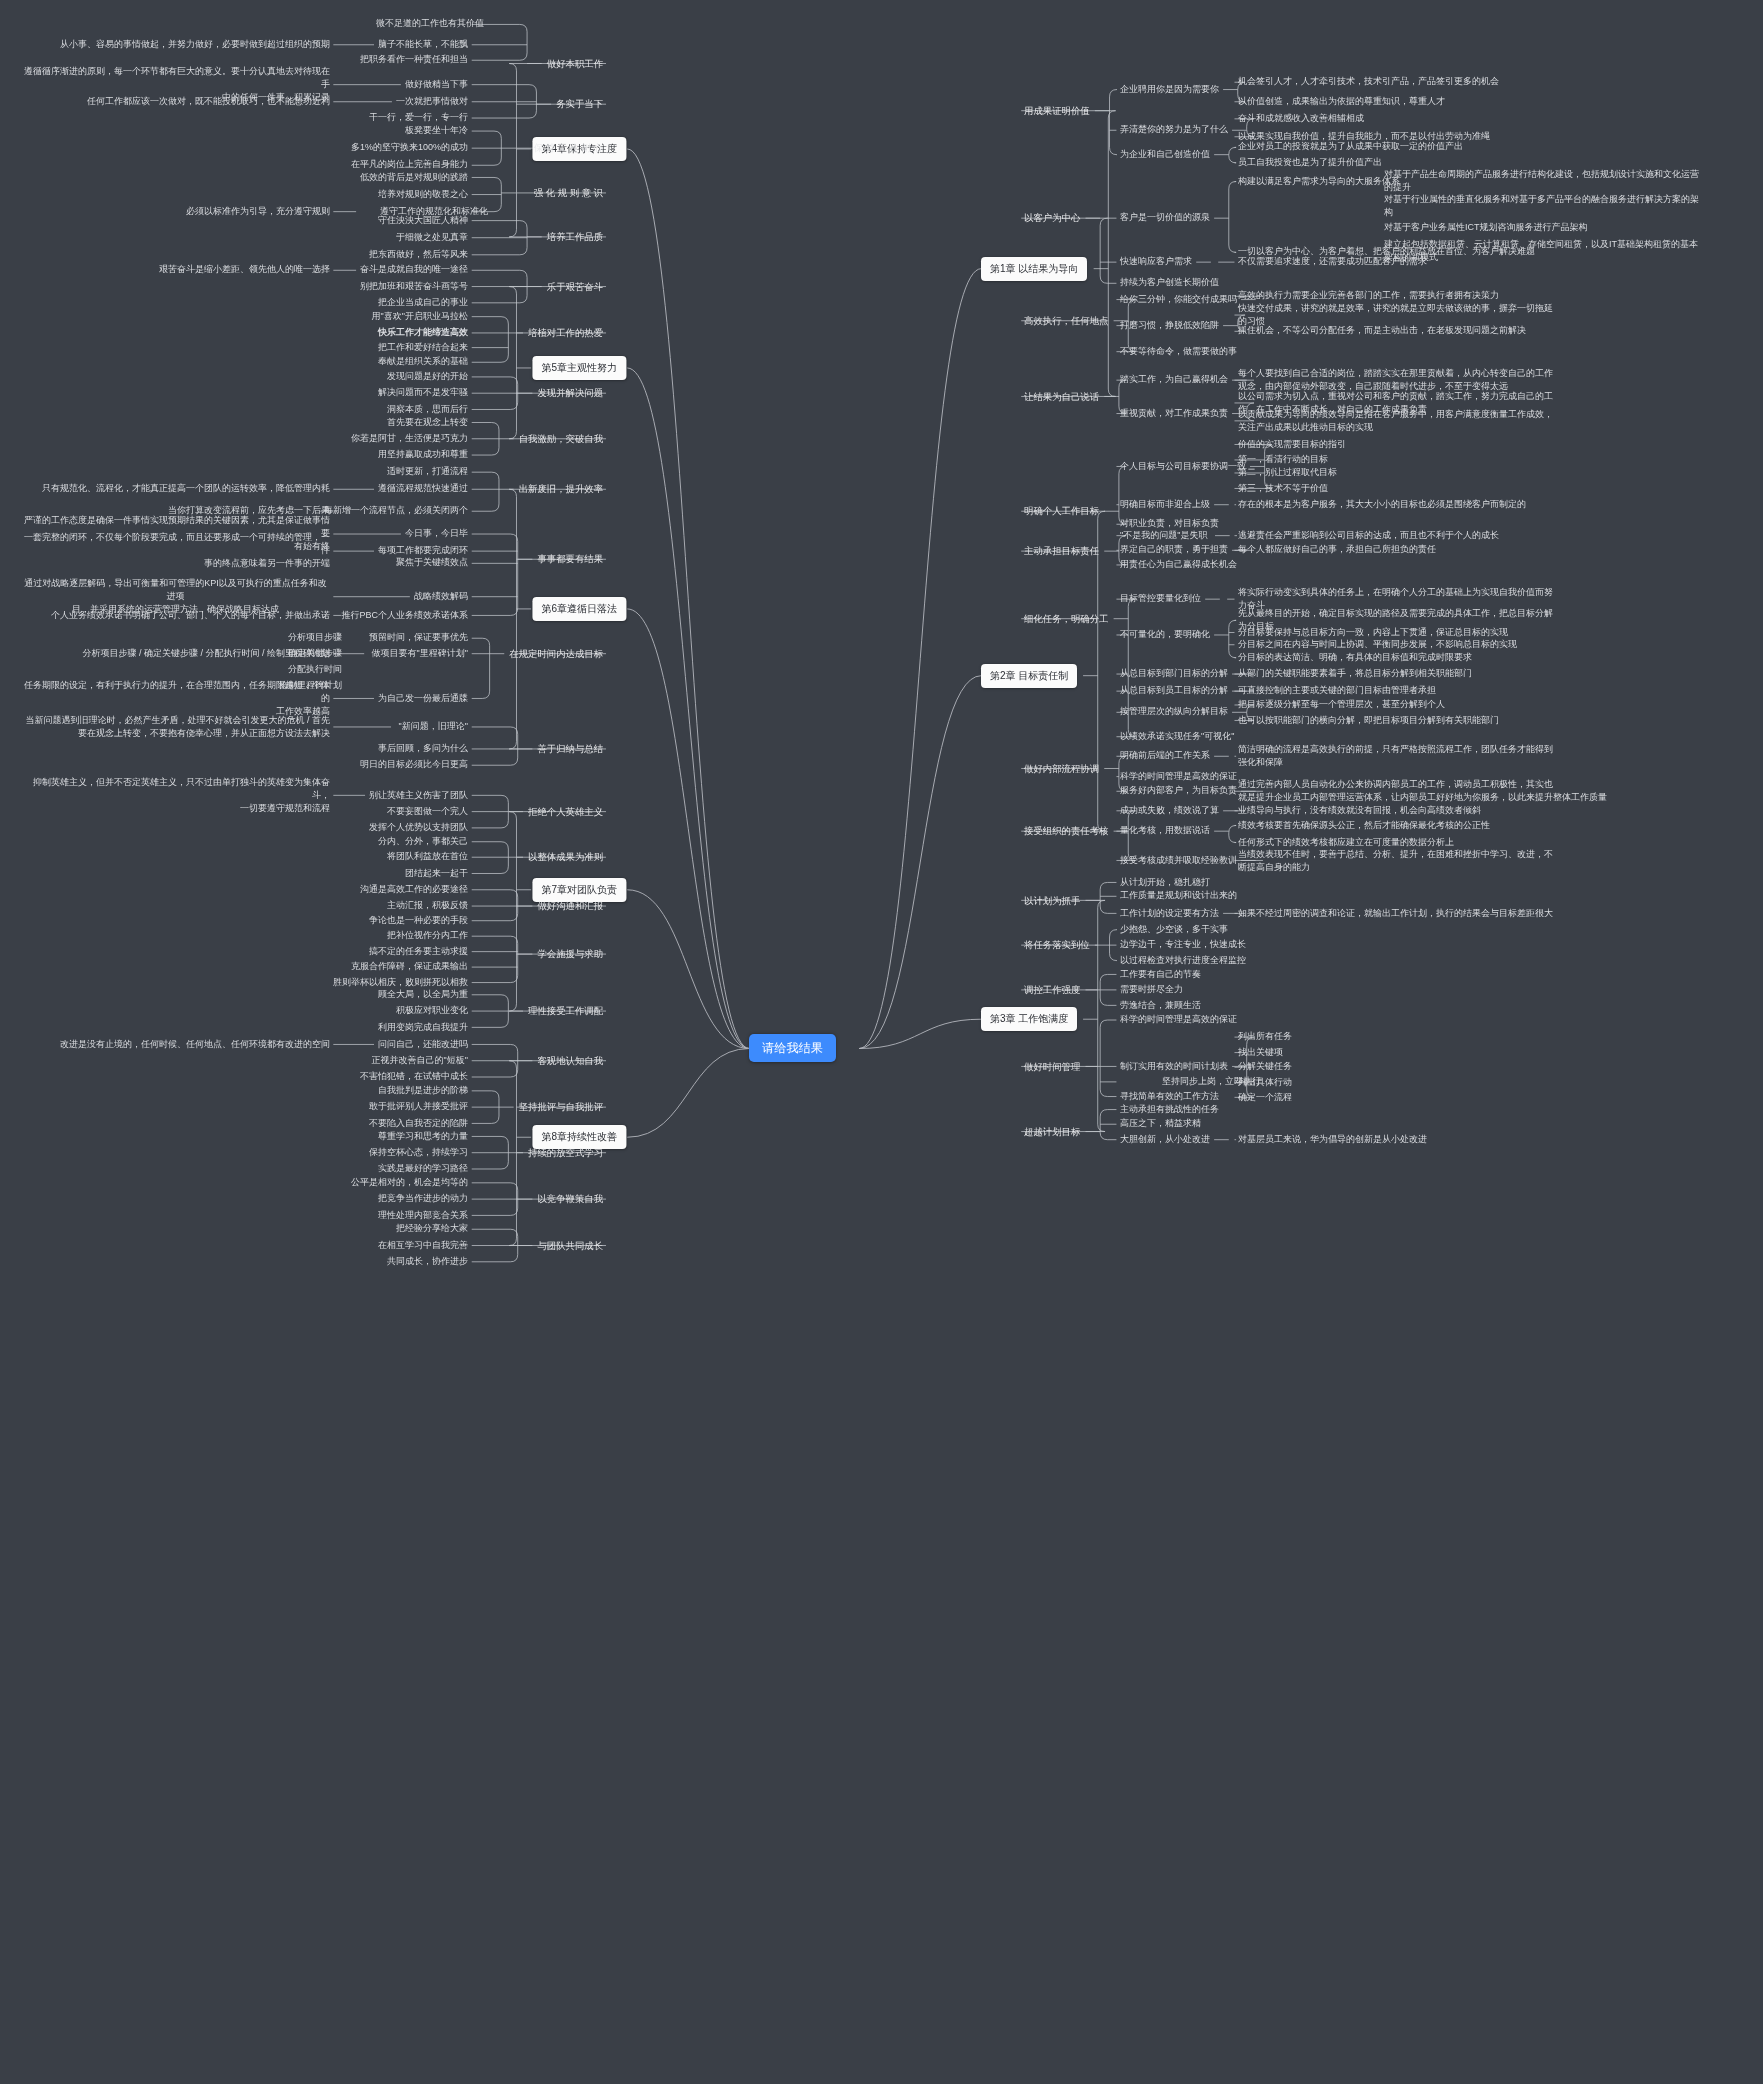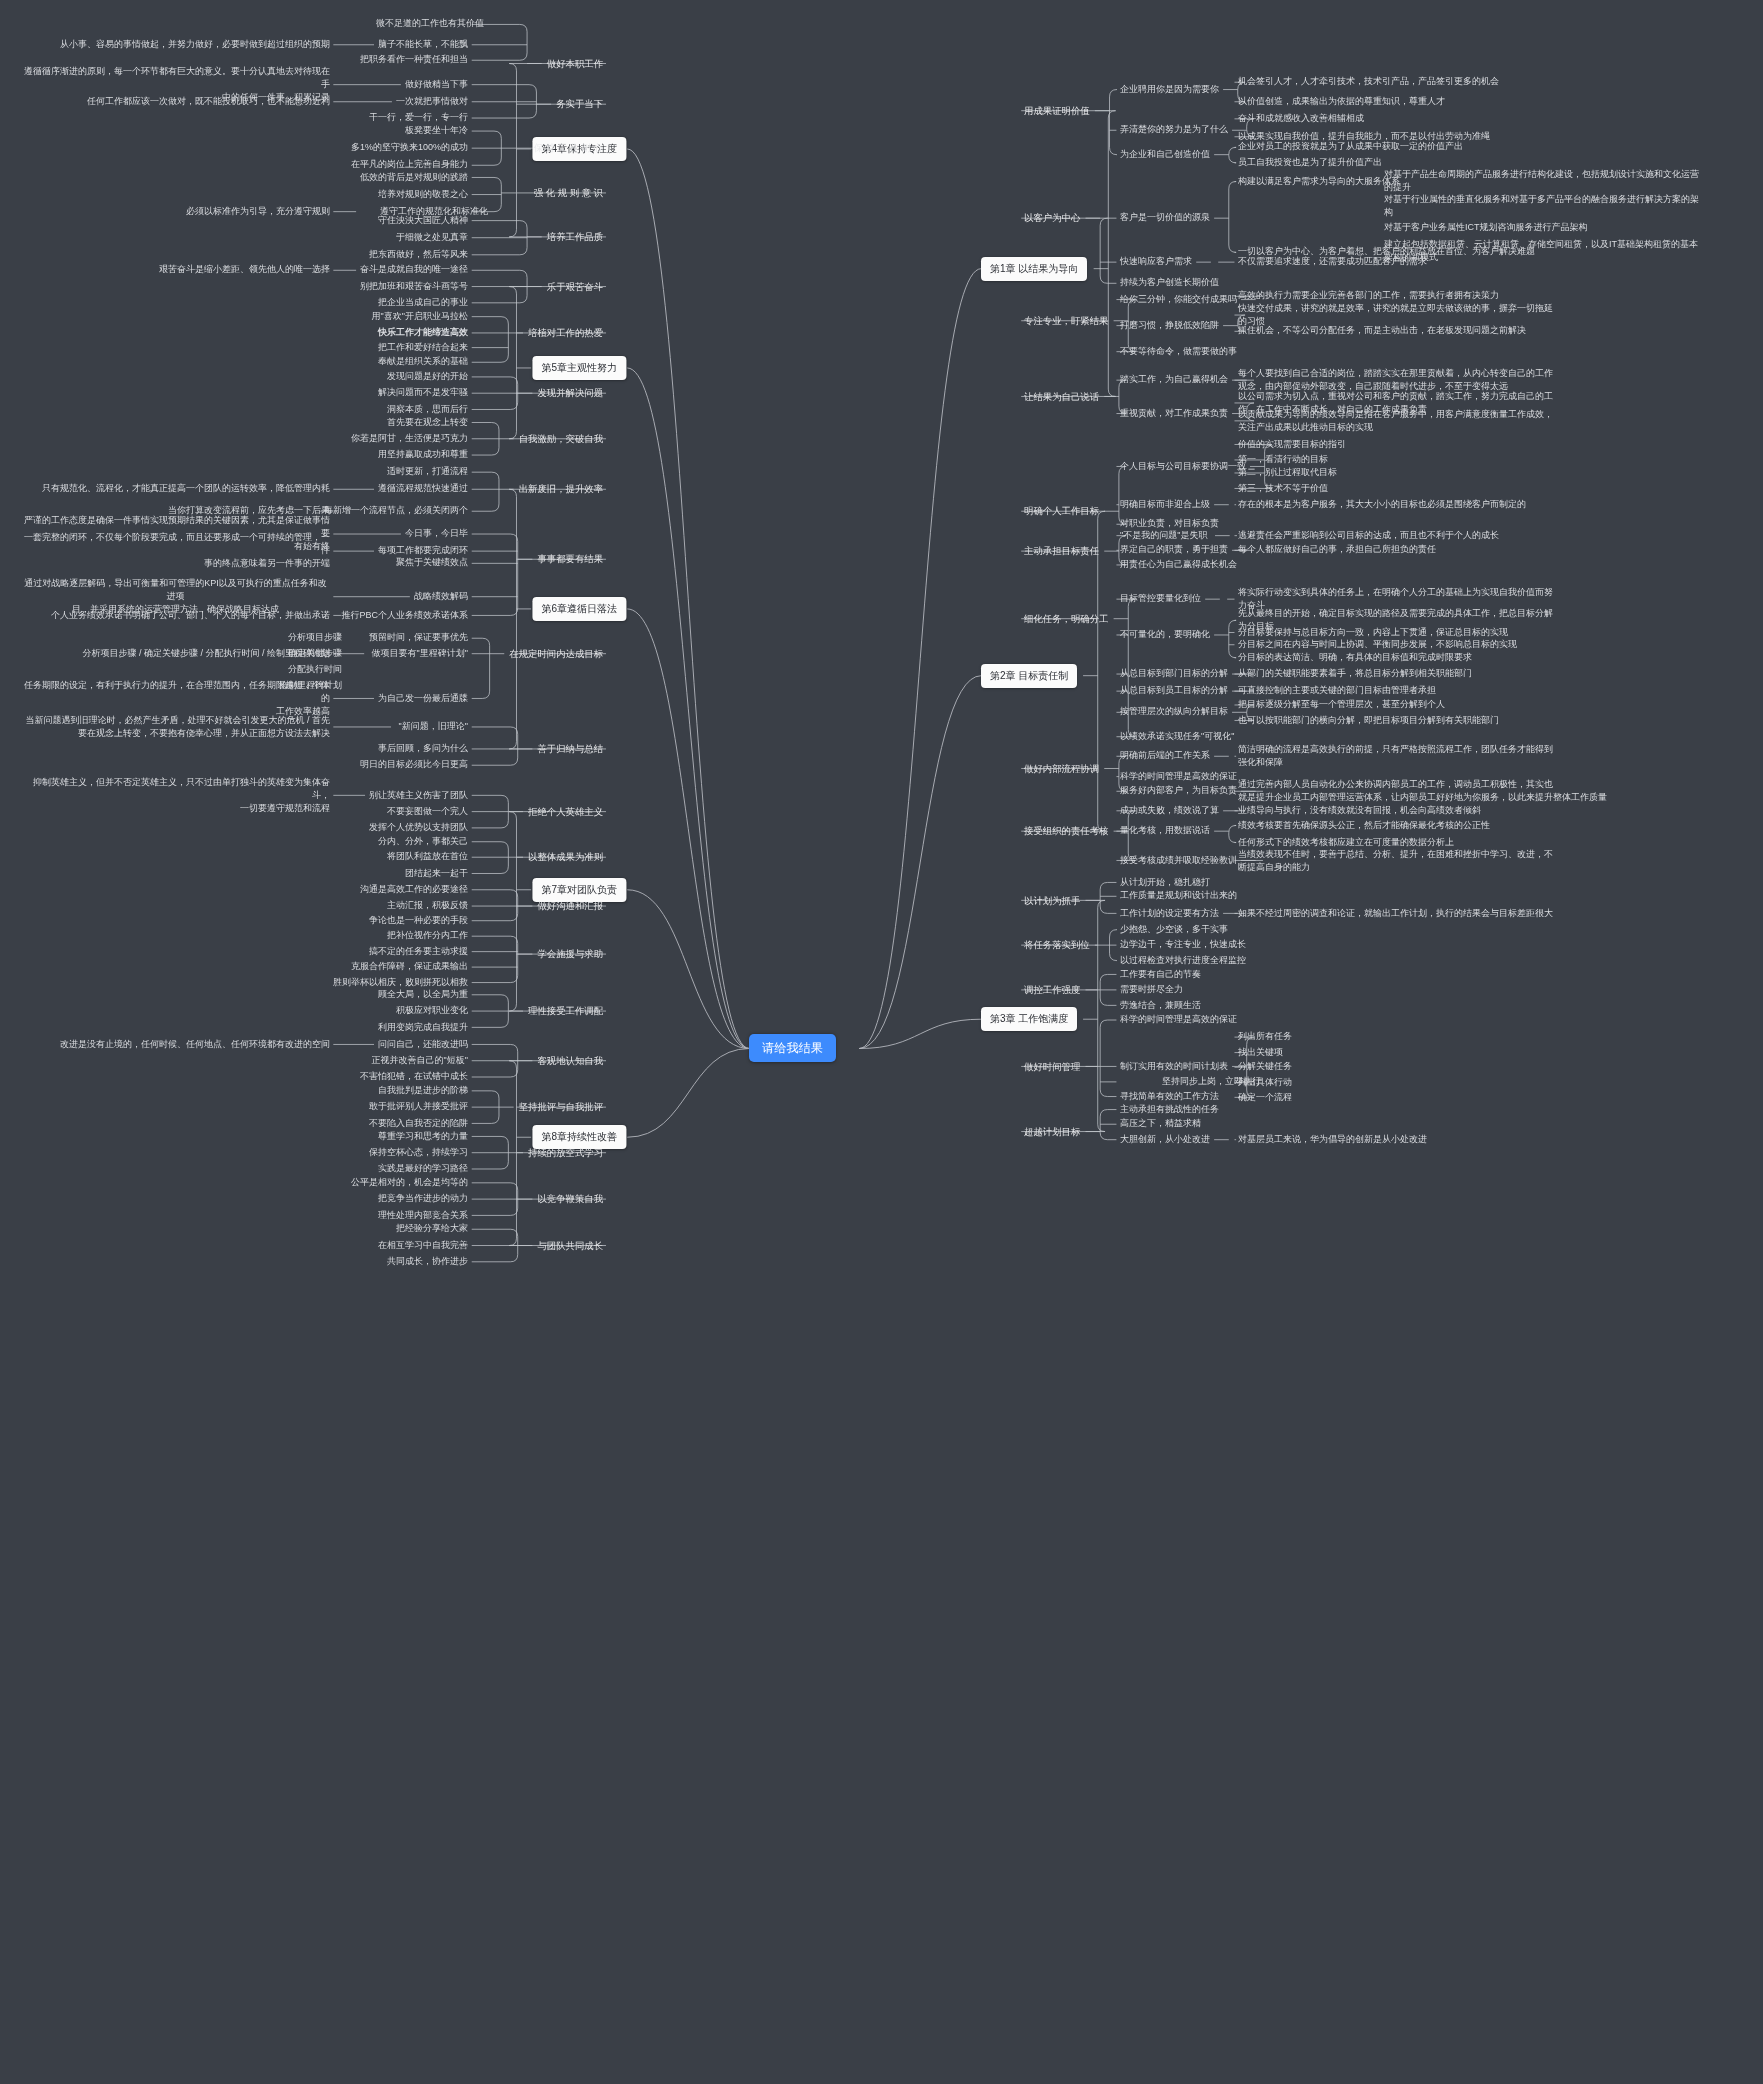--- a/index.html
+++ b/index.html
@@ -512,21 +512,21 @@
     <div class="node l4" style="left: 1120px; top: 155px; transform: translate(0px, -50%);">为企业和自己创造价值</div>
     <div class="node l5" style="left: 1238px; top: 147px; transform: translate(0px, -50%); max-width: 505px;">企业对员工的投资就是为了从成果中获取一定的价值产出</div>
     <div class="node l5" style="left: 1238px; top: 163px; transform: translate(0px, -50%); max-width: 505px;">员工自我投资也是为了提升价值产出</div>
     <div class="node l3" style="left: 1024px; top: 218px; transform: translate(0px, -50%);">以客户为中心</div>
     <div class="node l4" style="left: 1120px; top: 218px; transform: translate(0px, -50%);">客户是一切价值的源泉</div>
     <div class="node l5" style="left: 1238px; top: 182px; transform: translate(0px, -50%); max-width: 505px;">构建以满足客户需求为导向的大服务体系</div>
     <div class="node l5" style="left: 1238px; top: 252px; transform: translate(0px, -50%); max-width: 505px;">一切以客户为中心、为客户着想、把客户的利益放在首位、为客户解决难题</div>
     <div class="node l4" style="left: 1120px; top: 262px; transform: translate(0px, -50%);">快速响应客户需求</div>
     <div class="node l5" style="left: 1238px; top: 262px; transform: translate(0px, -50%); max-width: 505px;">不仅需要追求速度，还需要成功匹配客户的需求</div>
     <div class="node l4" style="left: 1120px; top: 283px; transform: translate(0px, -50%);">持续为客户创造长期价值</div>
-    <div class="node l3" style="left: 1024px; top: 321px; transform: translate(0px, -50%);">专注专业，盯紧结果</div>
+    <div class="node l3" style="left: 1024px; top: 321px; transform: translate(0px, -50%);">高效执行，任何地点</div>
     <div class="node l4" style="left: 1120px; top: 300px; transform: translate(0px, -50%);">给你三分钟，你能交付成果吗</div>
     <div class="node l5" style="left: 1238px; top: 296px; transform: translate(0px, -50%); max-width: 505px;">高效的执行力需要企业完善各部门的工作，需要执行者拥有决策力</div>
     <div class="node l4" style="left: 1120px; top: 326px; transform: translate(0px, -50%);">打磨习惯，挣脱低效陷阱</div>
     <div class="node l5" style="left: 1238px; top: 315px; transform: translate(0px, -50%); max-width: 505px;">快速交付成果，讲究的就是效率，讲究的就是立即去做该做的事，摒弃一切拖延
 的习惯</div>
     <div class="node l5" style="left: 1238px; top: 331px; transform: translate(0px, -50%); max-width: 505px;">抓住机会，不等公司分配任务，而是主动出击，在老板发现问题之前解决</div>
     <div class="node l4" style="left: 1120px; top: 352px; transform: translate(0px, -50%);">不要等待命令，做需要做的事</div>
     <div class="node l3" style="left: 1024px; top: 397px; transform: translate(0px, -50%);">让结果为自己说话</div>
     <div class="node l4" style="left: 1120px; top: 380px; transform: translate(0px, -50%);">踏实工作，为自己赢得机会</div>
     <div class="node l5" style="left: 1238px; top: 380px; transform: translate(0px, -50%); max-width: 505px;">每个人要找到自己合适的岗位，踏踏实实在那里贡献着，从内心转变自己的工作

